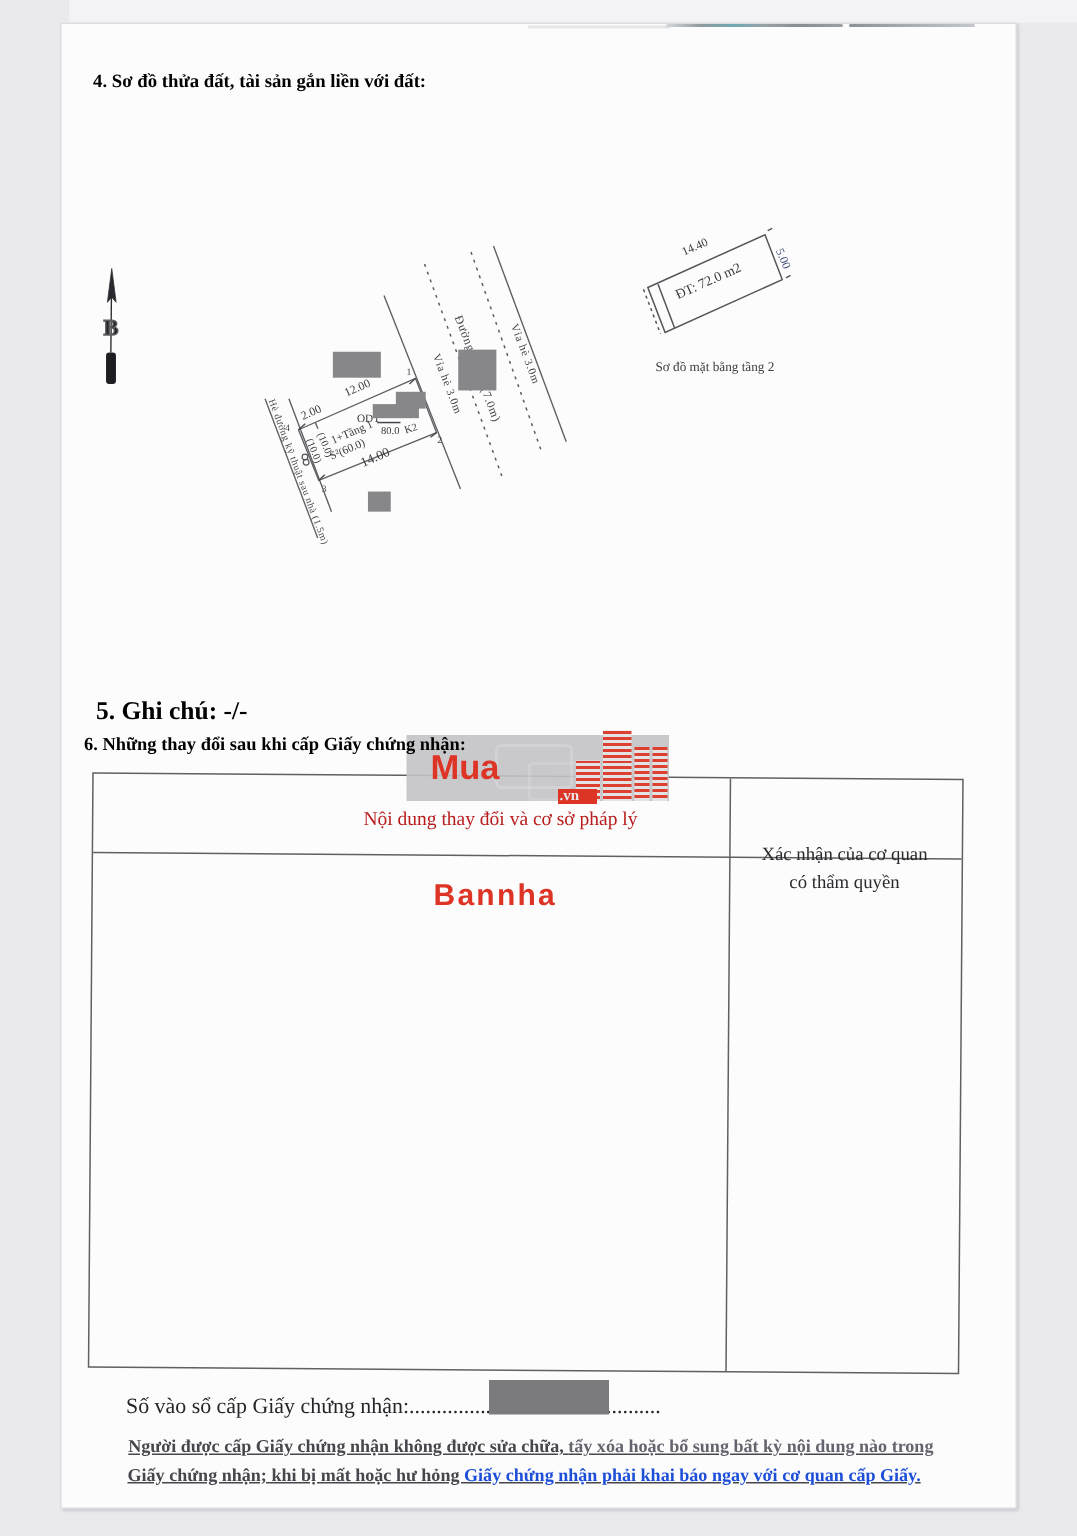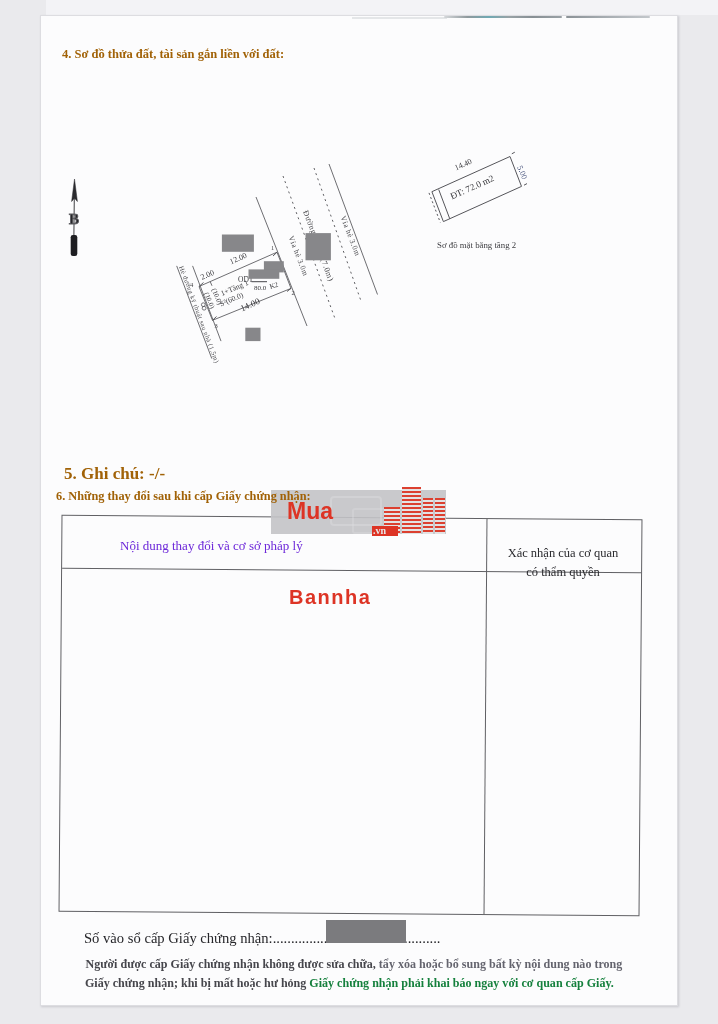--- a/index.html
+++ b/index.html
@@ -1,30 +1,30 @@
 <!DOCTYPE html>
 <html><head>
 <meta charset="utf-8">
 <style>
   html,body{margin:0;padding:0;}
   body{width:718px;height:1024px;position:relative;background:#eaeaed;overflow:hidden;
        font-family:"Liberation Serif", serif;}
   .abs{position:absolute;}
   .page{left:40px;top:15px;width:636px;height:989px;background:#fcfcfd;
         border:1px solid #dddde1;box-shadow:1px 1px 2px rgba(140,140,150,.35);}
-  .hd{font-weight:bold;color:#a16207;white-space:nowrap;z-index:6;text-align:right;}
+  .hd{font-weight:bold;color:#000000;white-space:nowrap;z-index:6;text-align:right;}
   .tbl{left:60px;top:517px;width:579px;height:395px;border:1px solid #606064;z-index:4;transform:rotate(0.43deg);}
   .tbl .vline{position:absolute;left:424px;top:0;width:1px;height:100%;background:#606064;}
   .tbl .hline{position:absolute;left:0;top:51.5px;width:100%;height:1px;background:#606064;}
-  .thL{left:120px;top:538px;width:305px;text-align:left;font-size:13px;color:#6d28d9;z-index:6;}
-  .thR{left:487px;top:544px;width:152px;text-align:center;font-size:12.5px;color:#2a2a2e;line-height:19px;z-index:6;}
+  .thL{left:120px;top:538px;width:305px;text-align:right;font-size:13px;color:#b91c1c;z-index:6;}
+  .thR{left:487px;top:560px;width:152px;text-align:center;font-size:12.5px;color:#2a2a2e;line-height:19px;z-index:6;}
   .wm{left:271px;top:490px;width:175px;height:44px;background:rgba(195,195,198,0.9);z-index:5;}
   .wmtxt{font-family:"Liberation Sans",sans-serif;font-weight:bold;color:#dd3425;line-height:1;z-index:7;}
   .bldg{z-index:6;}
-  .ft{font-weight:bold;color:#46464c;font-size:12.05px;white-space:nowrap;filter:blur(0.25px);}
+  .ft{font-weight:bold;color:#46464c;font-size:12.05px;white-space:nowrap;filter:blur(0.25px);text-decoration:underline;}
 </style>
 </head>
 <body>
   <div class="abs" style="left:46px;top:0;width:672px;height:15px;background:#f3f3f6;"></div>
   <div class="abs page"></div>
 
   <div class="abs" style="left:444px;top:15.5px;width:118px;height:2.5px;background:linear-gradient(90deg,rgba(175,180,184,.5) 0%,#8f999d 20%,#6fa9b3 38%,#98a2a6 55%,#878f94 75%,#9aa1a6 100%);border-radius:1px;"></div>
   <div class="abs" style="left:566px;top:15.5px;width:84px;height:2.5px;background:linear-gradient(90deg,#8b9297 0%,#a5abb0 45%,#c3c7cb 100%);border-radius:1px;"></div>
   <div class="abs" style="left:352px;top:17px;width:95px;height:1.5px;background:#ccd0d3;opacity:.5;"></div>
 
@@ -140,13 +140,13 @@
     <div class="vline"></div>
     <div class="hline"></div>
   </div>
   <div class="abs thL">Nội dung thay đổi và cơ sở pháp lý</div>
   <div class="abs thR">Xác nhận của cơ quan<br>có thẩm quyền</div>
 
   <div class="abs" style="left:84px;top:930px;font-size:14.6px;color:#26262a;z-index:5;">Số vào sổ cấp Giấy chứng nhận:..............................................</div>
   <div class="abs" style="left:326px;top:919.5px;width:80px;height:23.5px;background:#7b7b7e;z-index:6;"></div>
 
   <div class="abs ft" style="left:85.5px;top:957px;">Người được cấp Giấy chứng nhận không được sửa chữa, <span style="color:#64646e;">tẩy xóa hoặc bổ sung bất kỳ nội dung nào trong</span></div>
-  <div class="abs ft" style="left:85px;top:975.5px;">Giấy chứng nhận; khi bị mất hoặc hư hỏng <span style="color:#15803d;">Giấy chứng nhận phải khai báo ngay với cơ quan cấp Giấy.</span></div>
+  <div class="abs ft" style="left:85px;top:975.5px;">Giấy chứng nhận; khi bị mất hoặc hư hỏng <span style="color:#1d4ed8;">Giấy chứng nhận phải khai báo ngay với cơ quan cấp Giấy.</span></div>
 
 </body></html>

